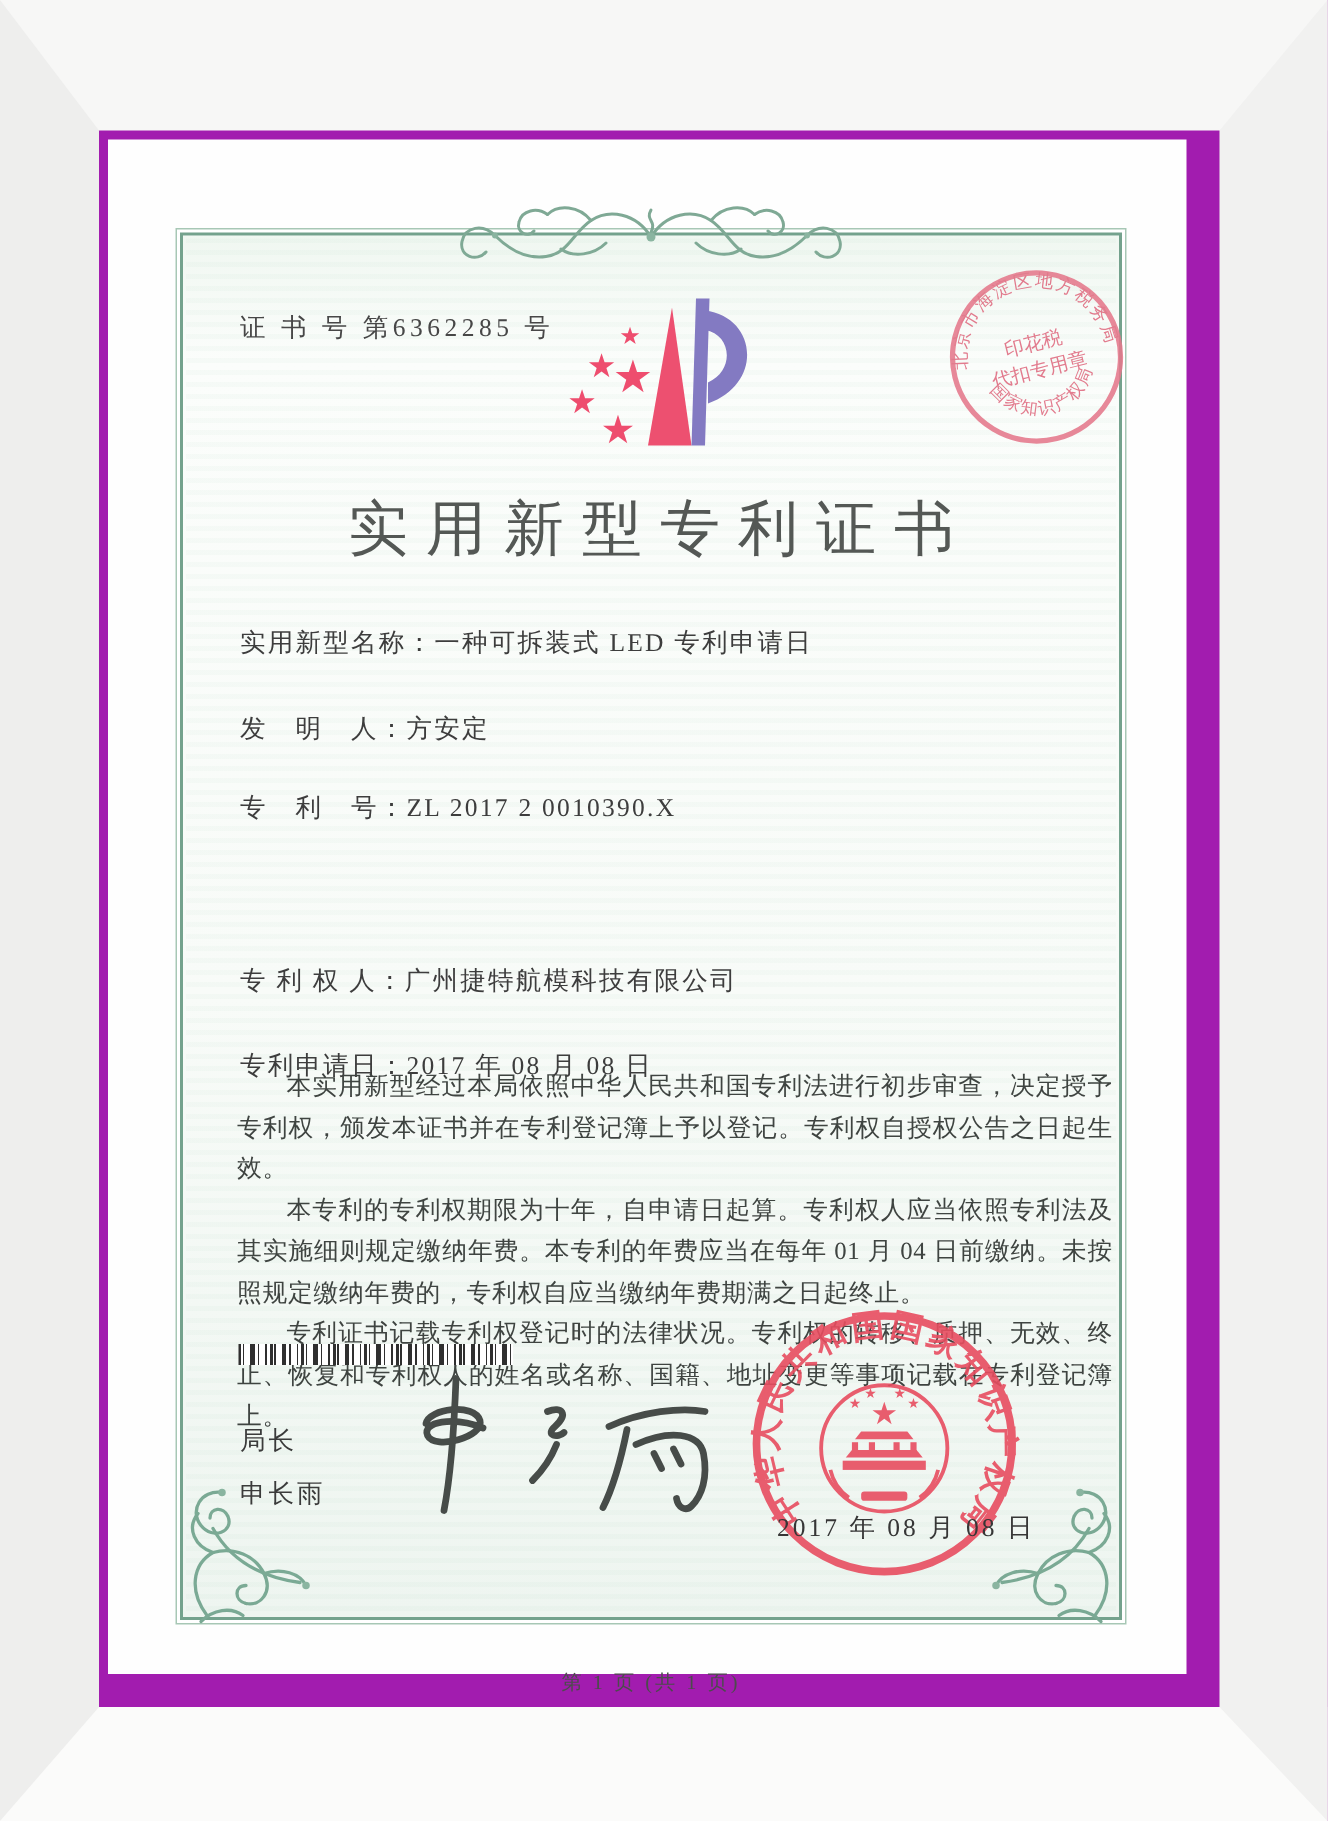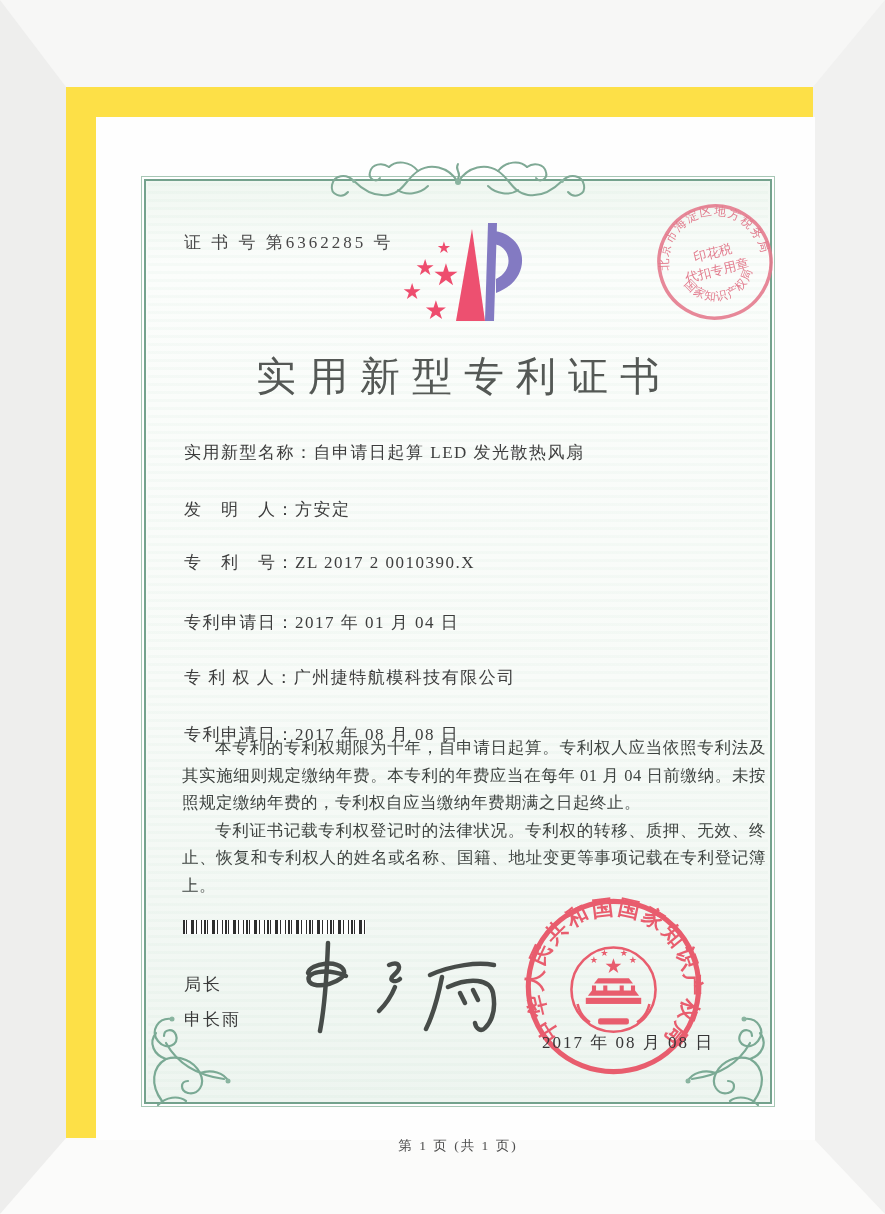--- a/index.html
+++ b/index.html
@@ -9,22 +9,22 @@
     background:#e7e7e6;
     font-family:"Liberation Serif","DejaVu Serif",serif;
     overflow:hidden;
   }
   
   .frame {
     position:absolute; inset:0;
     border-style:solid;
     border-width:87px 72px 76px 66px;
     border-color:#f7f7f6 #f1f1f0 #fbfbfa #eeeeed;
-    background:#fde047;
-    padding:30px;
+    background:#a21caf;
+    padding:6px;
   }
   .paper {
     position:relative; width:719px; height:1023px;
     background:#fefefe;
   }
   
   .cert {
     position:absolute; left:48px; top:62px; width:628px; height:925px;
     border:2px solid #74a28d;
     box-shadow:0 0 0 2px #ffffff, 0 0 0 3px #a7c7b5;
@@ -174,39 +174,37 @@
       <text font-size="11.5" fill="#df6a7f" letter-spacing="1">
         <textPath href="#arcBottom" startOffset="12%">国家知识产权局</textPath>
       </text>
       <text x="61" y="56" text-anchor="middle" font-size="13" fill="#df6a7f">印花税</text>
       <text x="61" y="74" text-anchor="middle" font-size="13" fill="#df6a7f">代扣专用章</text>
     </svg>
 
     <div class="title">实用新型专利证书</div>
 
     <div class="field" style="top:324px">
-      <span>实用新型名称：</span><span>自申请日起算 LED 发光散热风扇</span>
+      <span>实用新型名称：</span><span>一种可拆装式 LED 专利申请日</span>
     </div>
     <div class="field" style="top:381px">
       <span>发　明　人：</span><span>方安定</span>
     </div>
     <div class="field" style="top:434px">
       <span>专　利　号：</span><span>ZL 2017 2 0010390.X</span>
     </div>
-    <div class="field" style="top:494px">
-      <span>专利申请日：</span><span>2017 年 01 月 04 日</span>
-    </div>
     <div class="field" style="top:549px">
       <span>专 利 权 人：</span><span>广州捷特航模科技有限公司</span>
     </div>
     <div class="field" style="top:606px">
       <span>专利申请日：</span><span>2017 年 08 月 08 日</span>
     </div>
 
     <div class="paras">
+      <p>本实用新型经过本局依照中华人民共和国专利法进行初步审查，决定授予专利权，颁发本证书并在专利登记簿上予以登记。专利权自授权公告之日起生效。</p>
       <p>本专利的专利权期限为十年，自申请日起算。专利权人应当依照专利法及其实施细则规定缴纳年费。本专利的年费应当在每年 01 月 04 日前缴纳。未按照规定缴纳年费的，专利权自应当缴纳年费期满之日起终止。</p>
       <p>专利证书记载专利权登记时的法律状况。专利权的转移、质押、无效、终止、恢复和专利权人的姓名或名称、国籍、地址变更等事项记载在专利登记簿上。</p>
     </div>
 
     <div class="barcode"></div>
 
     <div class="director">
       <div>局长</div>
       <div>申长雨</div>
     </div>

